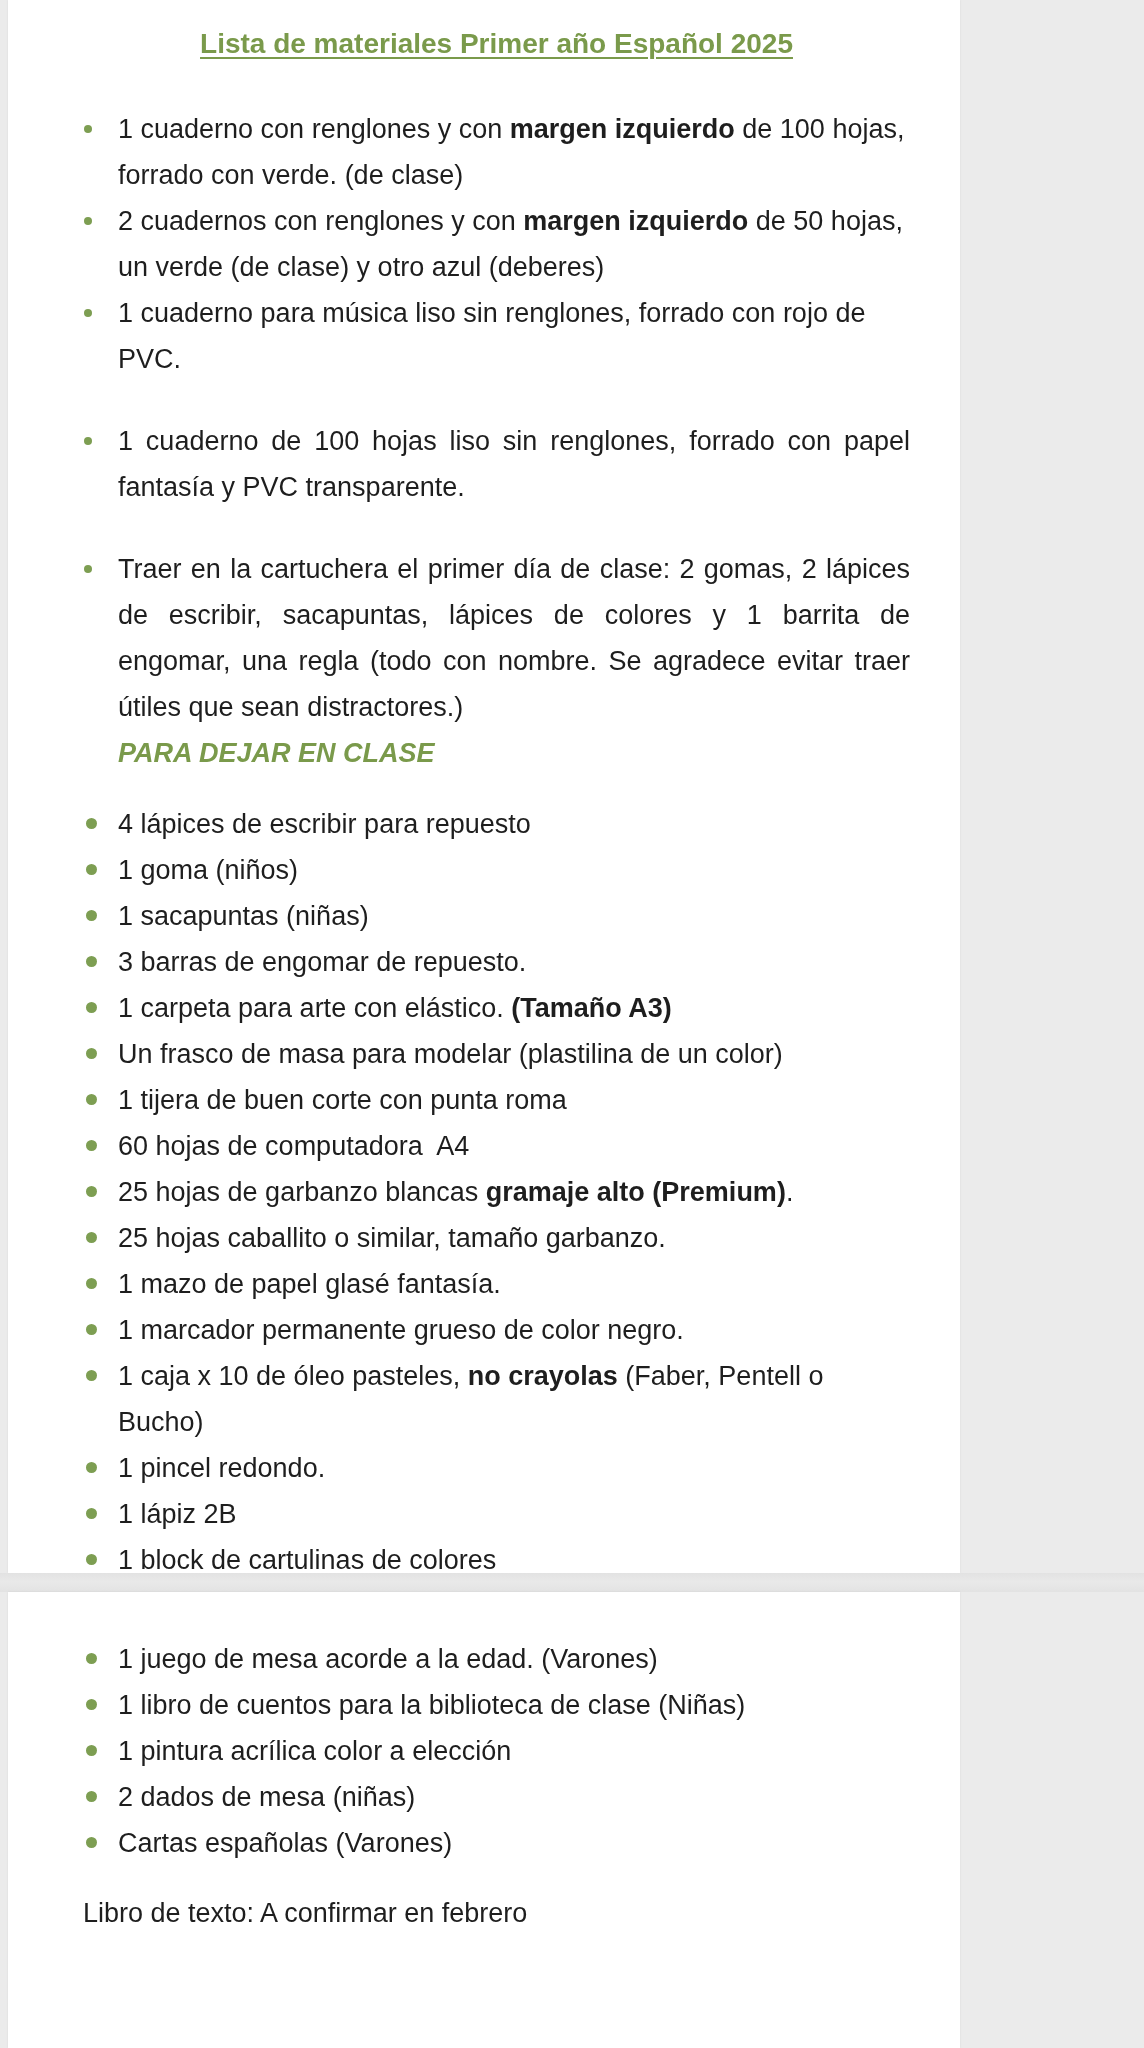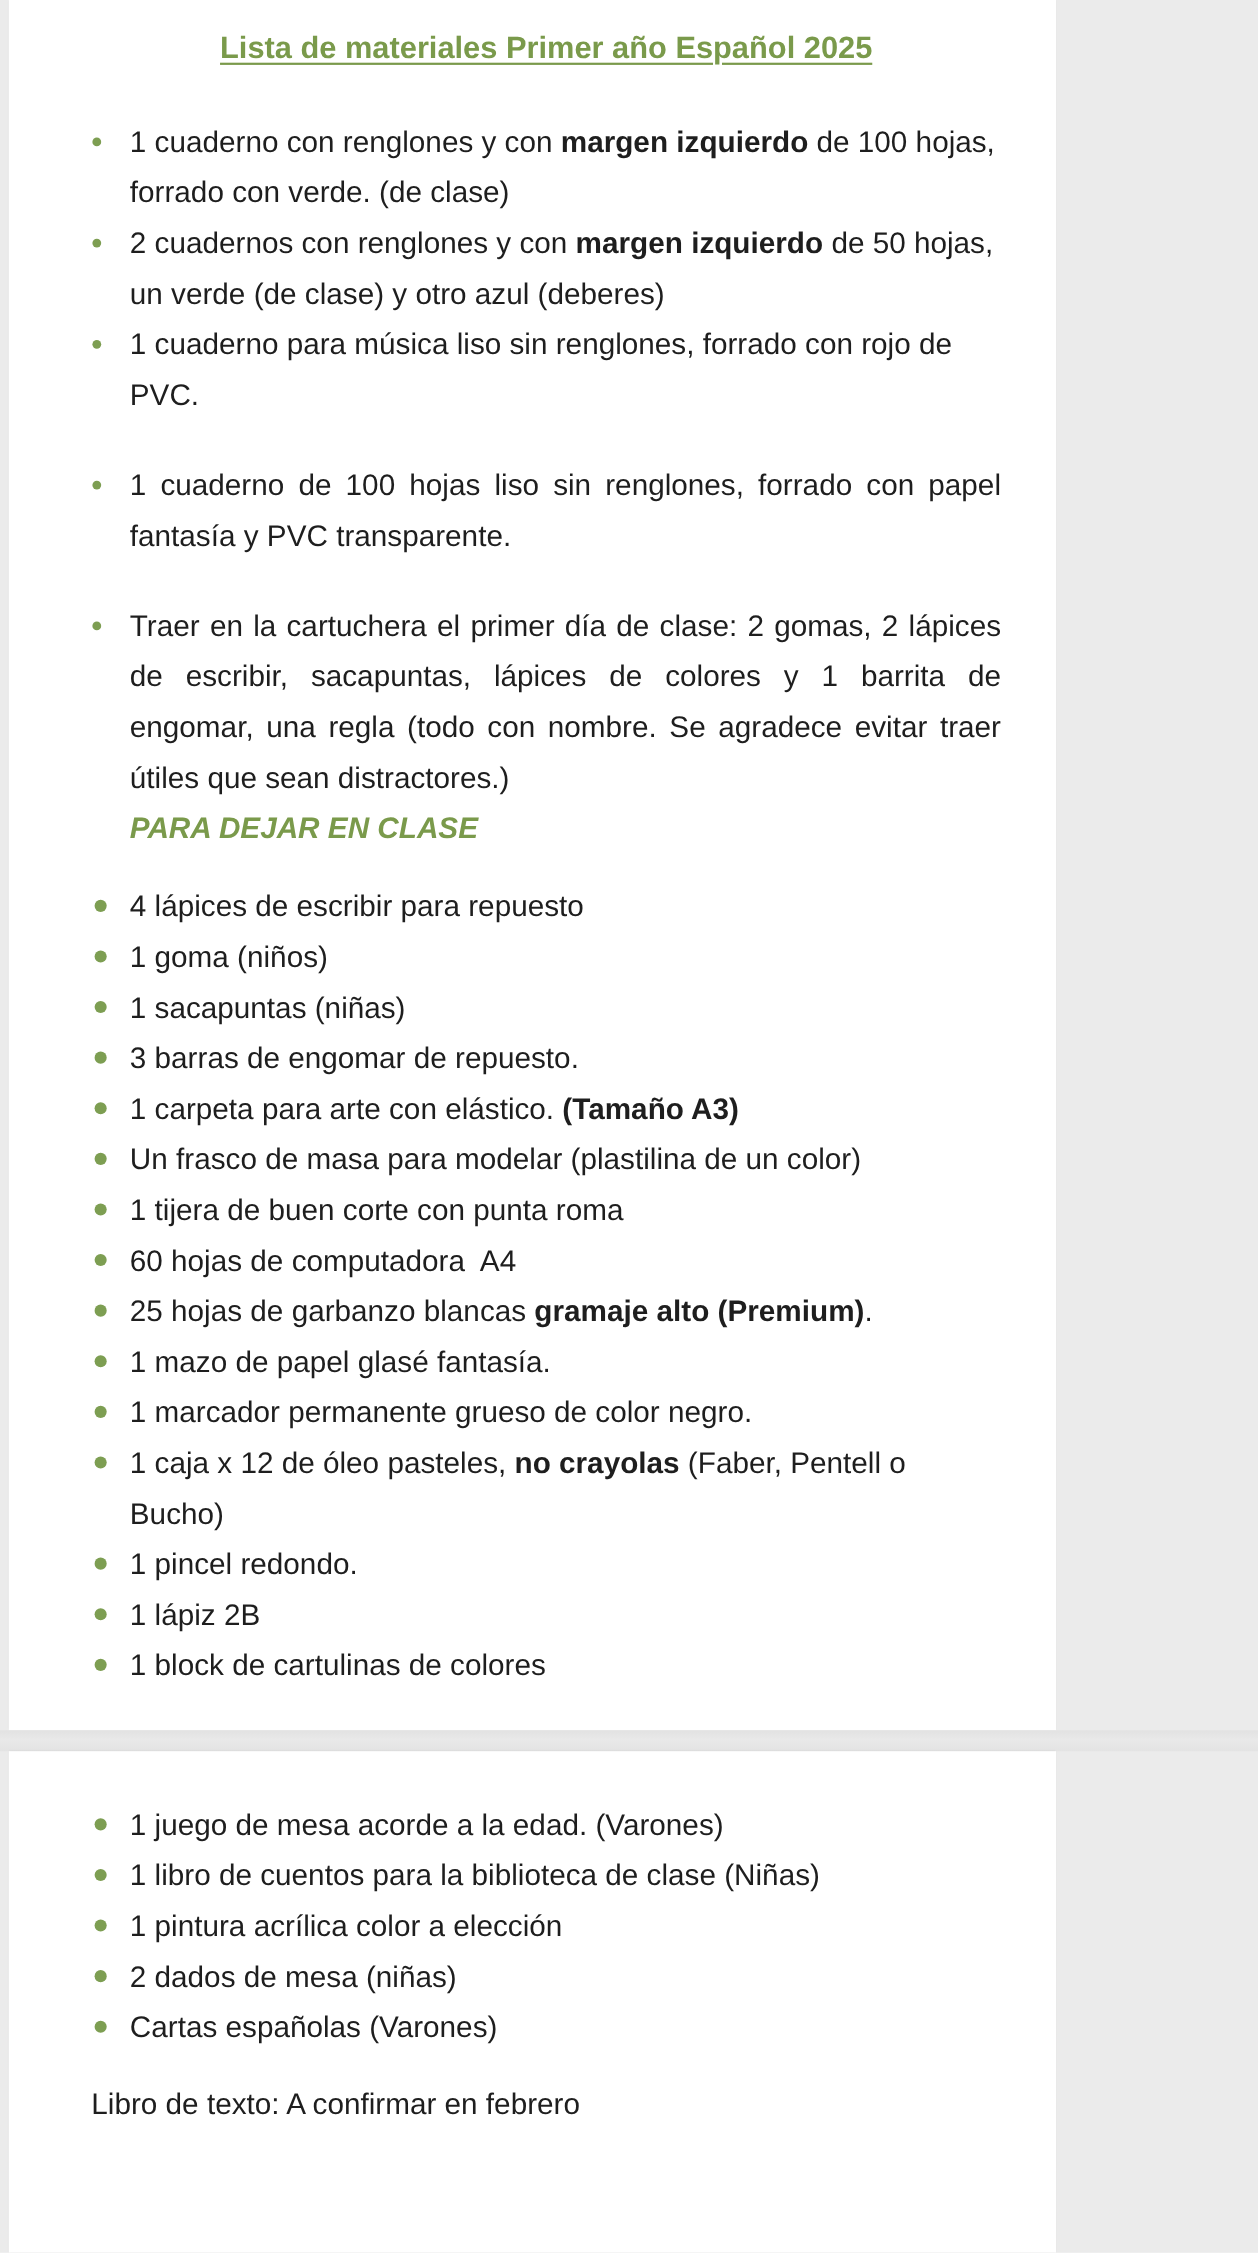--- a/index.html
+++ b/index.html
@@ -110,23 +110,24 @@
   <ul class="materials list-b">
       <li><span>4 lápices de escribir para repuesto</span></li>
       <li><span>1 goma (niños)</span></li>
       <li><span>1 sacapuntas (niñas)</span></li>
       <li><span>3 barras de engomar de repuesto.</span></li>
       <li><span>1 carpeta para arte con elástico. </span><span class="bold">(Tamaño A3)</span></li>
       <li><span>Un frasco de masa para modelar (plastilina de un color)</span></li>
       <li><span>1 tijera de buen corte con punta roma</span></li>
       <li><span>60 hojas de computadora  A4</span></li>
       <li><span>25 hojas de garbanzo blancas </span><span class="bold">gramaje alto (Premium)</span><span>.</span></li>
+      <li><span>25 hojas caballito o similar, tamaño garbanzo.</span></li>
       <li><span>1 mazo de papel glasé fantasía.</span></li>
       <li><span>1 marcador permanente grueso de color negro.</span></li>
-      <li><span>1 caja x 12 de óleo pasteles, </span><span class="bold">no crayolas</span><span> (Faber, Pentell o Bucho)</span></li>
+      <li><span>1 caja x 10 de óleo pasteles, </span><span class="bold">no crayolas</span><span> (Faber, Pentell o Bucho)</span></li>
       <li><span>1 pincel redondo.</span></li>
       <li><span>1 lápiz 2B</span></li>
       <li><span>1 block de cartulinas de colores</span></li>
     </ul>
 </div>
 
 <div class="page-gap"></div>
 
 <div class="page page-2">
   <ul class="materials list-b">

